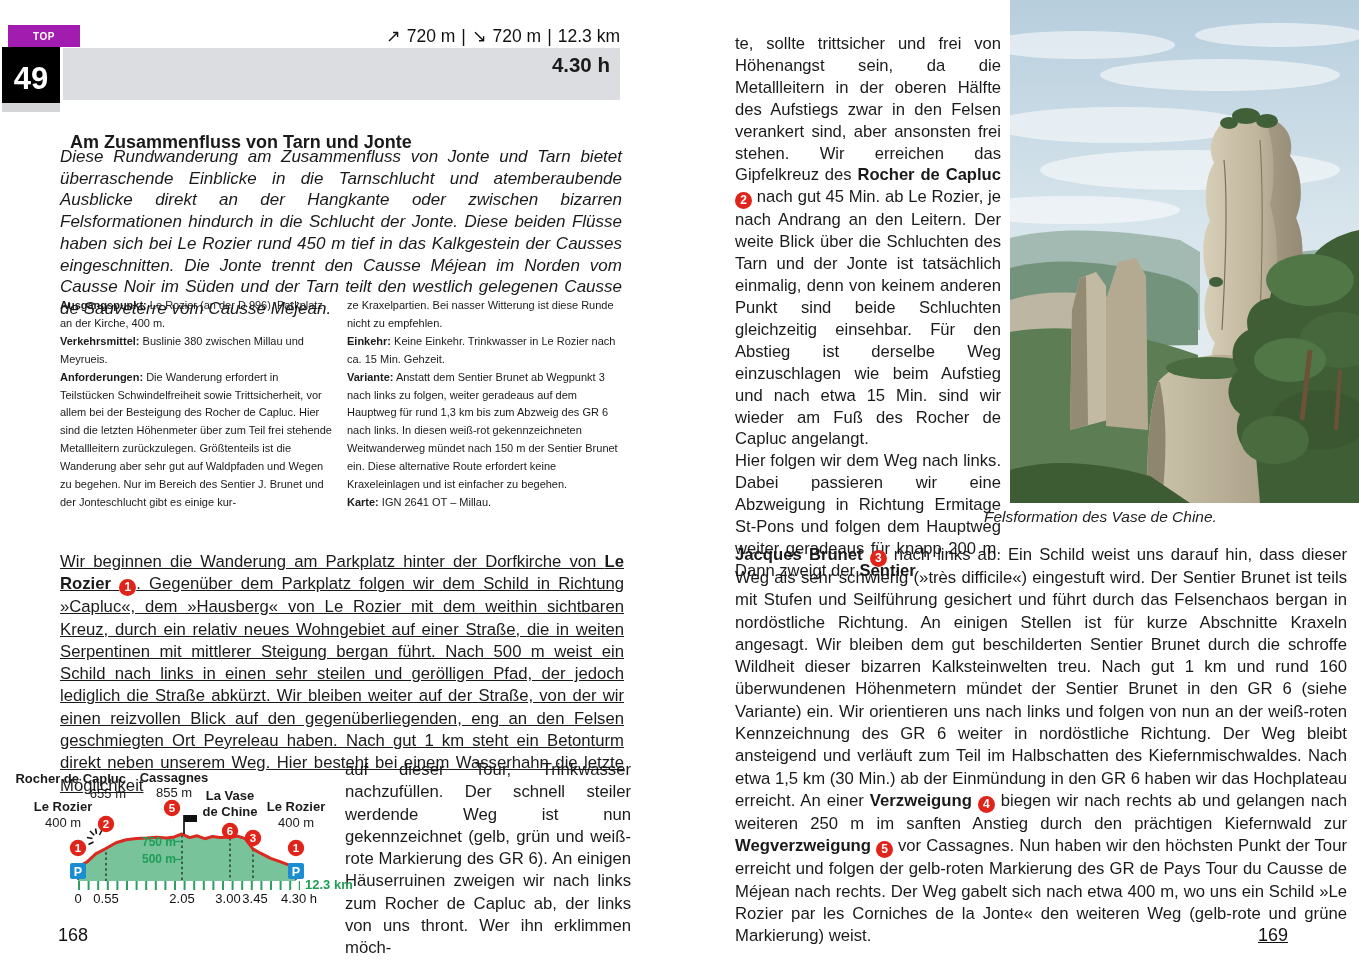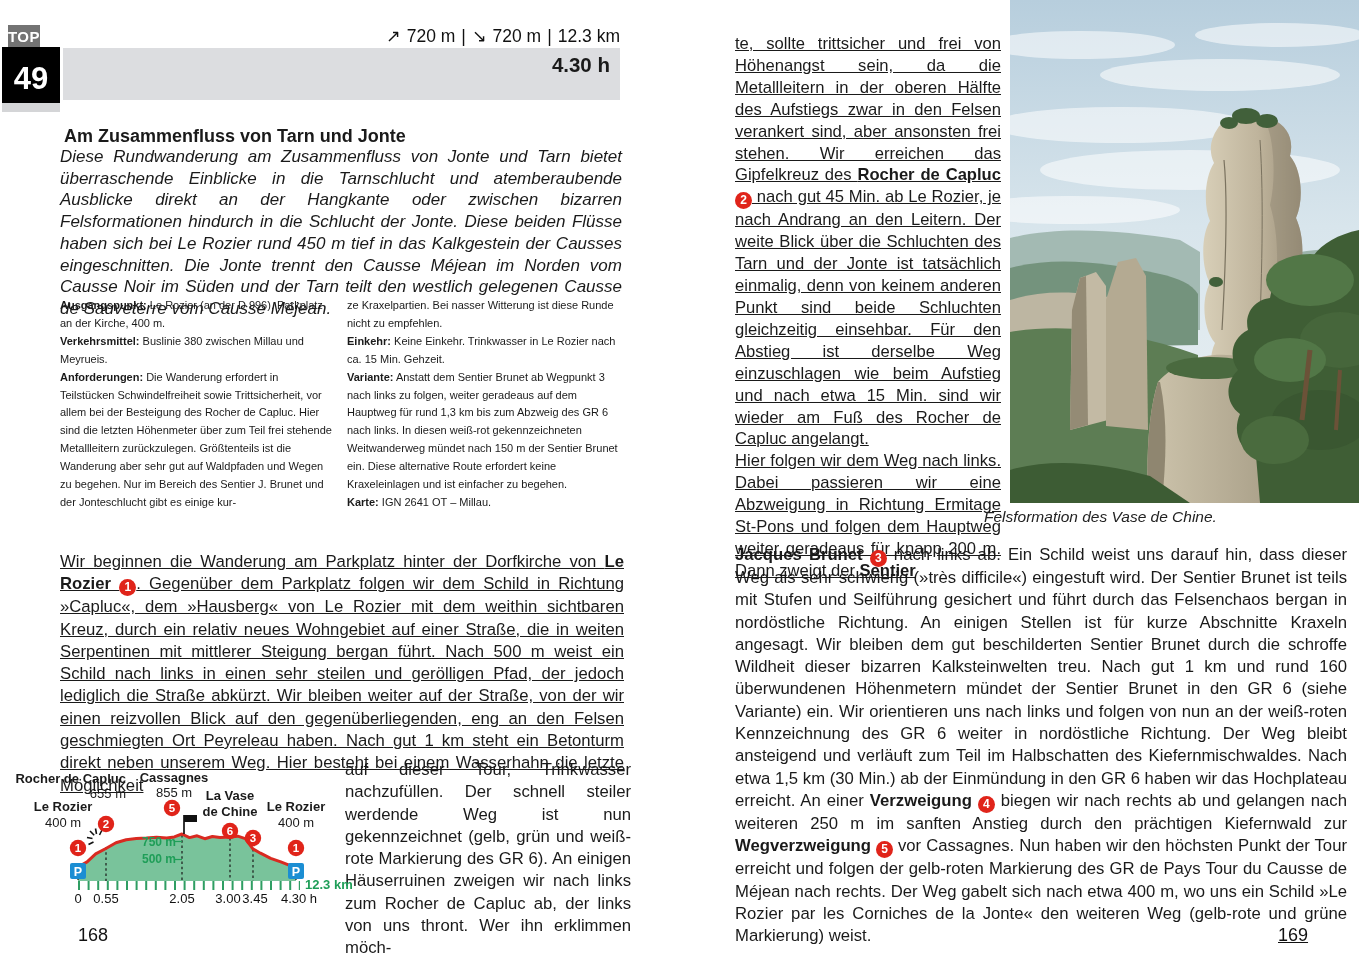--- a/index.html
+++ b/index.html
@@ -1,43 +1,43 @@
 <!DOCTYPE html>
 <html><head>
 <meta charset="utf-8">
 <style>
   html,body{margin:0;padding:0;background:#fff;}
   .spread{position:relative;width:1359px;height:969px;background:#fff;overflow:hidden;
           font-family:"Liberation Sans",sans-serif;color:#1a1a1a;}
   .abs{position:absolute;}
   
-  .top-badge{left:8px;top:25px;width:32px;height:22px;background:#737373;color:#fff;
-             font-weight:bold;font-size:15px;display:flex;align-items:center;justify-content:center;letter-spacing:.5px;}
+  .top-badge{left:8px;top:25px;width:72px;height:22px;background:#a21caf;color:#fff;
+             font-weight:bold;font-size:10px;display:flex;align-items:center;justify-content:center;letter-spacing:.5px;}
   .tour-num{left:2px;top:47px;width:58px;height:64px;background:#000;color:#fff;font-weight:bold;
             font-size:31px;display:flex;align-items:center;justify-content:center;}
   .num-base{left:2px;top:103px;width:58px;height:9px;background:#d4d5d7;}
   .stats{left:220px;top:26px;width:400px;display:flex;justify-content:flex-end;gap:6px;font-size:17.5px;color:#111;}
   .title-bar{left:63px;top:48px;width:557px;height:52px;background:#dcdde0;}
   .tour-title{position:absolute;left:14px;bottom:7px;font-size:24.5px;font-weight:bold;margin:0;white-space:nowrap;}
   .duration{position:absolute;right:10px;top:5px;font-size:20.5px;font-weight:bold;}
   
-  .intro-h{left:60px;top:122px;font-size:18px;font-weight:bold;margin:4px;}
+  .intro-h{left:60px;top:122px;font-size:18px;font-weight:bold;margin:10px;}
   .intro{left:60px;top:146px;width:562px;font-style:italic;font-size:17px;line-height:21.7px;text-align:justify;margin:0;}
   .info{font-size:11px;line-height:17.9px;}
   .info p{margin:0;}
   .info-left{left:60px;top:297px;width:274px;}
   .info-right{left:347px;top:297px;width:277px;}
   .body-text{font-size:16.7px;line-height:22.3px;text-align:justify;margin:0;}
   .body1{left:60px;top:551px;width:564px;text-decoration:underline;}
   .body2{left:345px;top:759px;width:286px;}
-  .pageno{font-size:18px;color:#111;margin-left:20px;}
+  .pageno{font-size:18px;color:#111;}
   .pageno-left{left:58px;top:925px;}
   .pageno-right{left:1258px;top:925px;text-decoration:underline;}
   
-  .rcol{left:735px;top:33px;width:266px;font-size:16.6px;line-height:21.9px;text-align:justify;text-decoration:underline;}
+  .rcol{left:735px;top:33px;width:266px;font-size:16.6px;line-height:21.9px;text-align:justify;}
   .rcol p{margin:0;}
   .rfull{left:735px;top:544px;width:612px;font-size:16.7px;line-height:22.3px;text-align:justify;margin:0;}
   .caption{left:984px;top:508px;font-size:15.5px;font-style:italic;color:#222;}
   .photo{left:1010px;top:0px;width:349px;height:503px;}
   
   .wp{display:inline-block;width:17px;height:17px;border-radius:50%;background:#e0241a;color:#fff;
       font-size:12px;font-weight:bold;text-align:center;line-height:17px;vertical-align:-2px;font-style:normal;}
   .b{font-weight:bold;}
   
   .chart{left:8px;top:760px;}

